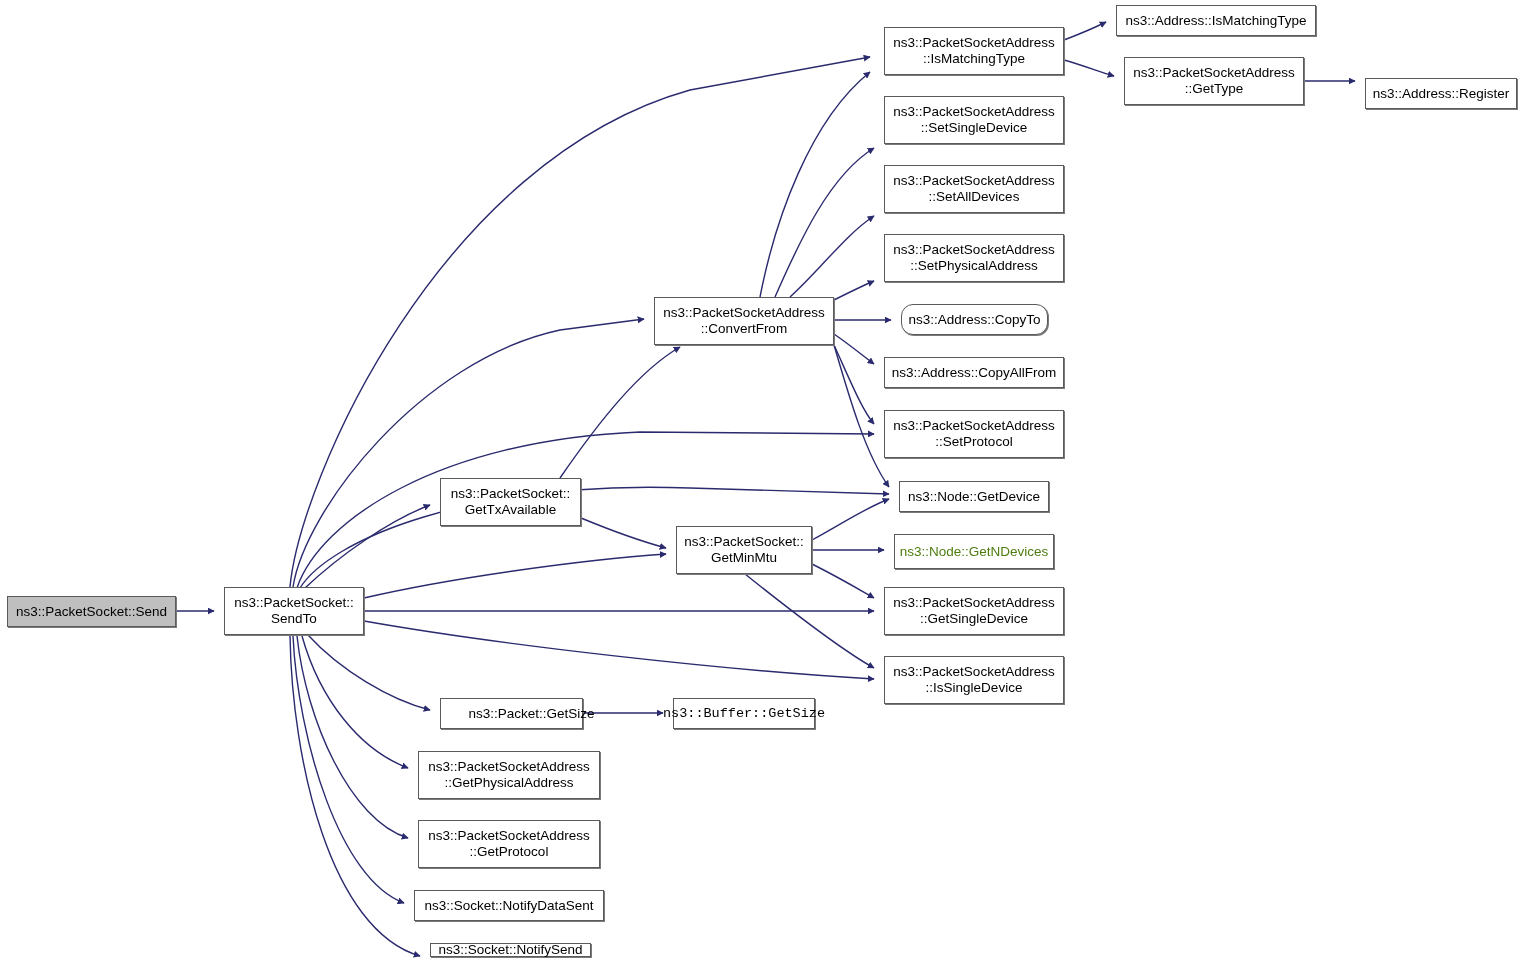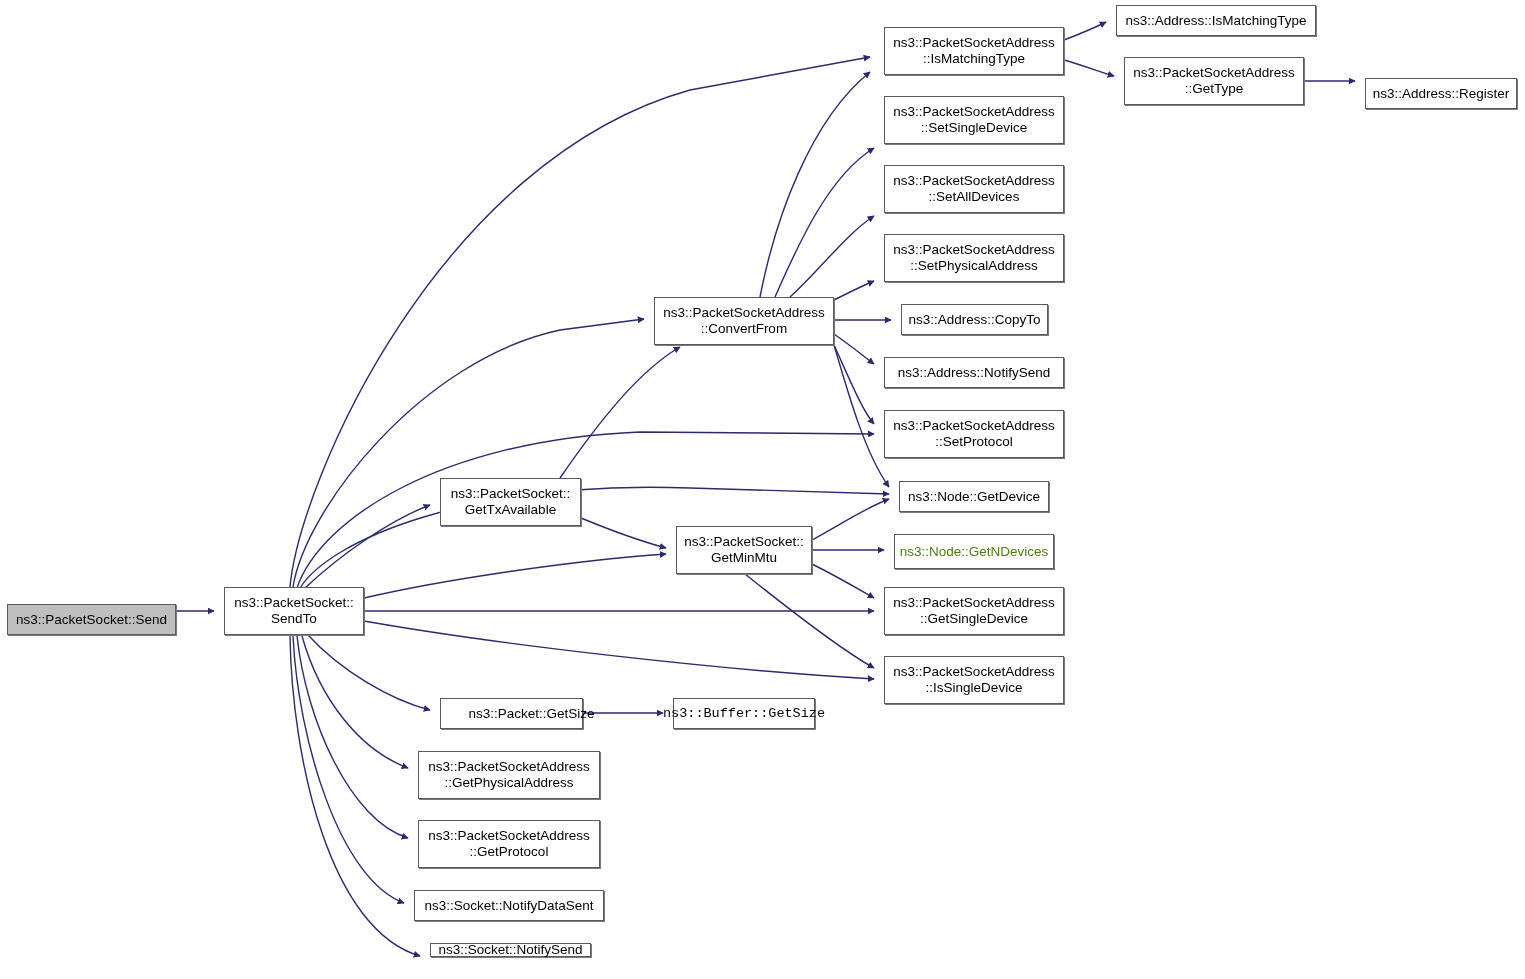--- a/index.html
+++ b/index.html
@@ -34,21 +34,20 @@
     text-align: center;
     font-size: 13.5px;
     line-height: 16px;
     color: #000000;
     letter-spacing: 0px;
     white-space: pre-line;
     box-shadow: 1px 1px 0 0 #7a7a7a;
   }
   .node.highlight {
     background: #bfbfbf;
-    margin-top: 8px;
   }
   .node-label {
     display: block;
     padding: 0 5px;
     white-space: pre-line;
   }
 </style>
 </head>
 <body>
 
@@ -102,22 +101,22 @@
     <div class="node" style="left: 654px; top: 297px; width: 180px; height: 48px; border-color: rgb(90, 90, 90); background: rgb(255, 255, 255); color: rgb(0, 0, 0);"><span class="node-label">ns3::PacketSocketAddress
 ::ConvertFrom</span></div>
     <div class="node" style="left: 884px; top: 27px; width: 180px; height: 48px; border-color: rgb(90, 90, 90); background: rgb(255, 255, 255); color: rgb(0, 0, 0);"><span class="node-label">ns3::PacketSocketAddress
 ::IsMatchingType</span></div>
     <div class="node" style="left: 884px; top: 96px; width: 180px; height: 48px; border-color: rgb(90, 90, 90); background: rgb(255, 255, 255); color: rgb(0, 0, 0);"><span class="node-label">ns3::PacketSocketAddress
 ::SetSingleDevice</span></div>
     <div class="node" style="left: 884px; top: 165px; width: 180px; height: 48px; border-color: rgb(90, 90, 90); background: rgb(255, 255, 255); color: rgb(0, 0, 0);"><span class="node-label">ns3::PacketSocketAddress
 ::SetAllDevices</span></div>
     <div class="node" style="left: 884px; top: 234px; width: 180px; height: 48px; border-color: rgb(90, 90, 90); background: rgb(255, 255, 255); color: rgb(0, 0, 0);"><span class="node-label">ns3::PacketSocketAddress
 ::SetPhysicalAddress</span></div>
-    <div class="node" style="left: 901px; top: 304px; width: 147px; height: 31px; border-color: rgb(90, 90, 90); background: rgb(255, 255, 255); color: rgb(0, 0, 0);"><span class="node-label">ns3::Address::CopyTo</span></div>
-    <div class="node" style="left: 884px; top: 357px; width: 180px; height: 31px; border-color: rgb(90, 90, 90); background: rgb(255, 255, 255); color: rgb(0, 0, 0);"><span class="node-label">ns3::Address::NotifySend</span></div>
+    <div class="node" style="left: 901px; top: 304px; width: 147px; height: 31px; border-color: rgb(90, 90, 90); background: rgb(255, 255, 255); color: rgb(0, 0, 0); border-radius: 12px;"><span class="node-label">ns3::Address::CopyTo</span></div>
+    <div class="node" style="left: 884px; top: 357px; width: 180px; height: 31px; border-color: rgb(90, 90, 90); background: rgb(255, 255, 255); color: rgb(0, 0, 0);"><span class="node-label">ns3::Address::CopyAllFrom</span></div>
     <div class="node" style="left: 884px; top: 410px; width: 180px; height: 48px; border-color: rgb(90, 90, 90); background: rgb(255, 255, 255); color: rgb(0, 0, 0);"><span class="node-label">ns3::PacketSocketAddress
 ::SetProtocol</span></div>
     <div class="node" style="left: 899px; top: 481px; width: 150px; height: 31px; border-color: rgb(90, 90, 90); background: rgb(255, 255, 255); color: rgb(0, 0, 0); text-align: center;"><span class="node-label">ns3::Node::GetDevice</span></div>
     <div class="node" style="left: 894px; top: 534px; width: 160px; height: 35px; border-color: rgb(90, 90, 90); background: rgb(255, 255, 255); color: #4d7c0f; align-items: center;"><span class="node-label">ns3::Node::GetNDevices</span></div>
     <div class="node" style="left: 884px; top: 587px; width: 180px; height: 48px; border-color: rgb(90, 90, 90); background: rgb(255, 255, 255); color: rgb(0, 0, 0);"><span class="node-label">ns3::PacketSocketAddress
 ::GetSingleDevice</span></div>
     <div class="node" style="left: 884px; top: 656px; width: 180px; height: 48px; border-color: rgb(90, 90, 90); background: rgb(255, 255, 255); color: rgb(0, 0, 0);"><span class="node-label">ns3::PacketSocketAddress
 ::IsSingleDevice</span></div>
     <div class="node" style="left: 440px; top: 698px; width: 143px; height: 31px; border-color: rgb(90, 90, 90); background: rgb(255, 255, 255); color: rgb(0, 0, 0); padding-left: 40px;"><span class="node-label">ns3::Packet::GetSize</span></div>
     <div class="node" style="left: 673px; top: 698px; width: 142px; height: 31px; border-color: rgb(90, 90, 90); background: rgb(255, 255, 255); color: rgb(0, 0, 0); font-family: Liberation Mono, monospace;"><span class="node-label">ns3::Buffer::GetSize</span></div>

